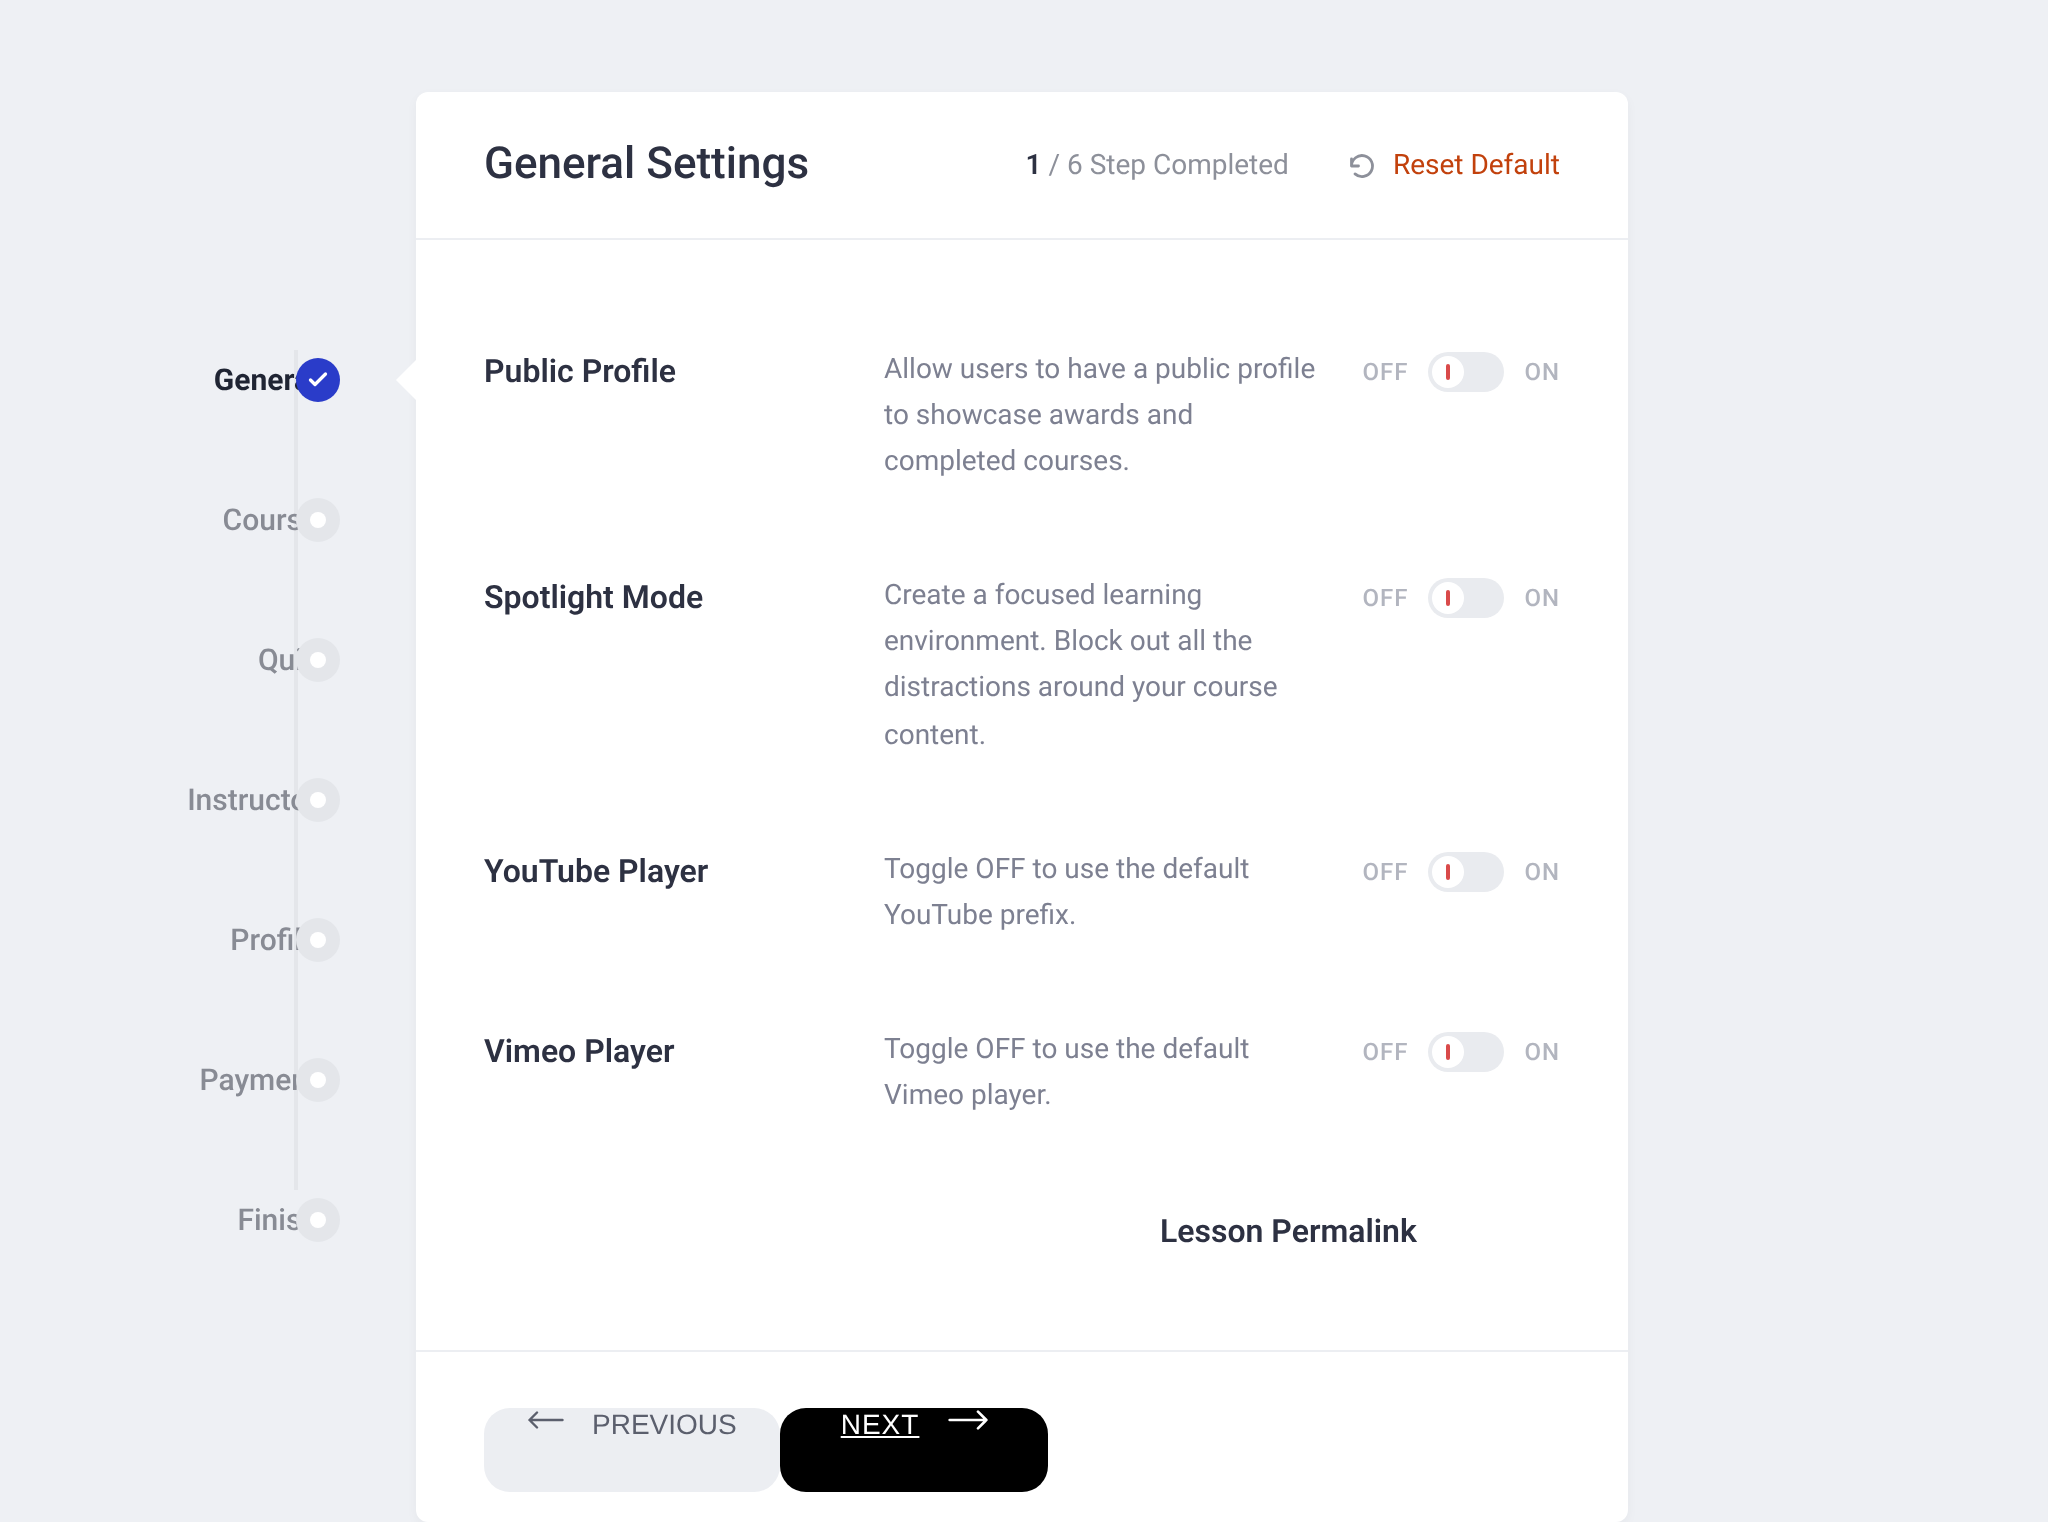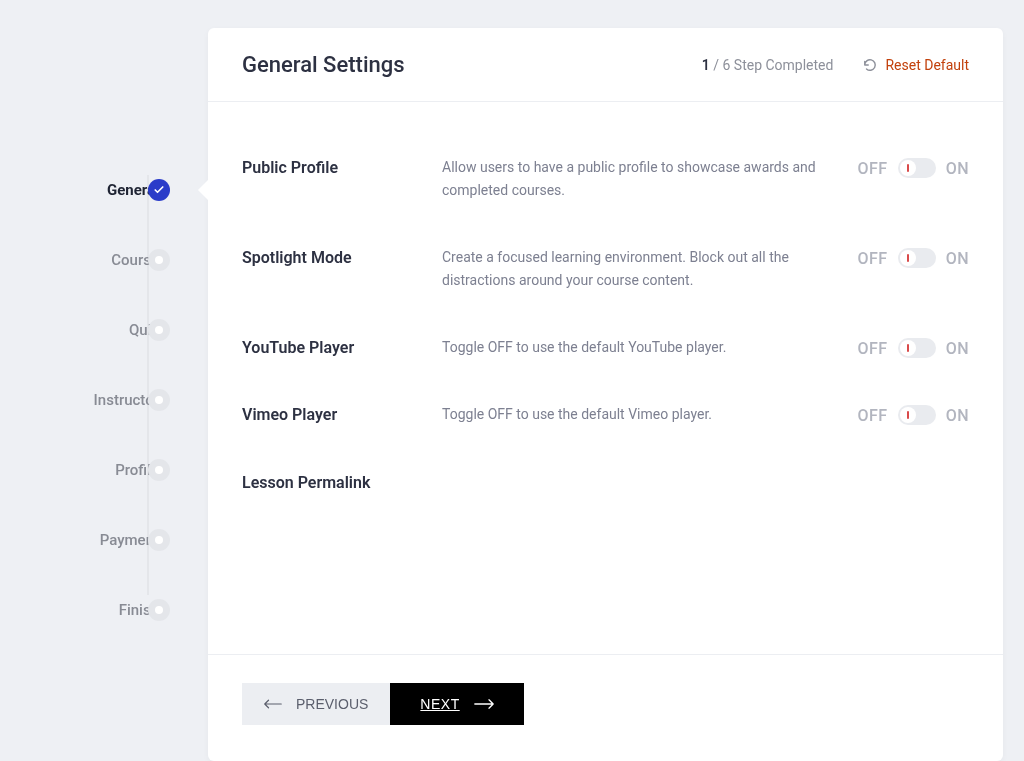--- a/index.html
+++ b/index.html
@@ -79,22 +79,22 @@
     top: 50%;
     transform: translateY(-50%);
     width: 0;
     height: 0;
     border-top: 10px solid transparent;
     border-bottom: 10px solid transparent;
     border-right: 10px solid #fff;
   }
 
   .panel {
-    width: 795px;
-    margin-top: 28px;
+    width: 606px;
+    margin-top: 46px;
     background: #fff;
     border-radius: 6px;
     box-shadow: 0 2px 6px rgba(0,0,0,0.04);
     display: flex;
     flex-direction: column;
   }
   .panel-header {
     display: flex;
     align-items: center;
     padding: 24px 34px;
@@ -123,20 +123,21 @@
   .reset-link svg { width:14px; height:14px; stroke:#8d909a; fill:none; }
 
   .panel-body {
     padding: 54px 34px 20px 34px;
     flex:1;
   }
   .setting-row {
     display: flex;
     align-items: flex-start;
     margin-bottom: 44px;
+    justify-content: flex-end;
   }
   .setting-label {
     width: 200px;
     font-size: 16px;
     font-weight: 600;
     color: #2d3142;
     padding-top: 2px;
   }
   .setting-desc {
     flex: 1;
@@ -145,21 +146,21 @@
     color: #7d8091;
     padding-right: 20px;
   }
   .toggle-wrap {
     display: flex;
     align-items: center;
     gap: 10px;
     padding-top: 2px;
   }
   .tog-text {
-    font-size: 16px;
+    font-size: 12px;
     letter-spacing: 0.5px;
     color: #b2b5bf;
     font-weight: 500;
   }
   .toggle {
     width: 38px;
     height: 20px;
     background: #e9ebef;
     border-radius: 999px;
     position: relative;
@@ -202,25 +203,25 @@
 
   .panel-footer {
     margin-top: 20px;
     border-top: 1px solid #eceef2;
     padding: 28px 34px 36px 34px;
     display: flex;
     align-items: center;
   }
   .btn {
     display:inline-flex;
-    align-items:center;
+    align-items:flex-start;
     gap:14px;
     height:42px;
     padding: 0 22px;
-    border-radius:0;
+    border-radius:13px;
     font-size:14px;
     font-weight:500;
     cursor:pointer;
     border:none;
   }
   .btn-prev { background:#eceef2; color:#5b5f6d; }
   .btn-prev svg { width:18px; height:12px; }
   .btn-skip { background:transparent; color:#3a3e4d; margin-left:auto; margin-right:22px; }
   .btn-next { background:#000000; color:#fff; letter-spacing:0.5px; padding:0 30px;text-decoration:underline; }
   .btn-next svg { width:20px; height:12px; }
@@ -314,21 +315,21 @@
           <span class="tog-text">OFF</span>
           <div class="toggle">
               <div class="knob"></div>
             </div>
           <span class="tog-text">ON</span>
         </div>
       </div>
 
       <div class="setting-row">
         <div class="setting-label">YouTube Player</div>
-        <div class="setting-desc">Toggle OFF to use the default YouTube player.</div>
+        <div class="setting-desc">Toggle OFF to use the default YouTube prefix.</div>
         <div class="toggle-wrap">
           <span class="tog-text">OFF</span>
           <div class="toggle">
               <div class="knob"></div>
             </div>
           <span class="tog-text">ON</span>
         </div>
       </div>
 
       <div class="setting-row">

